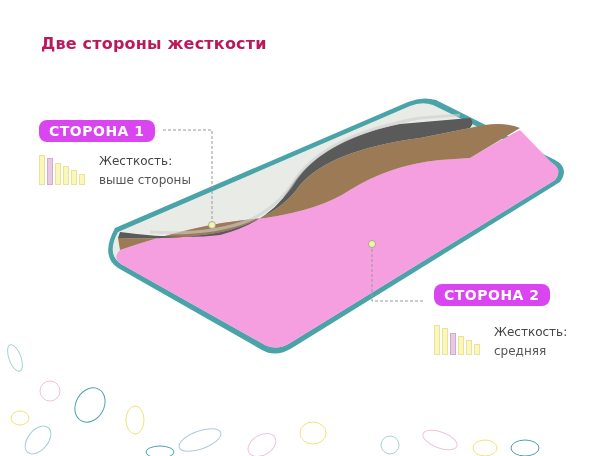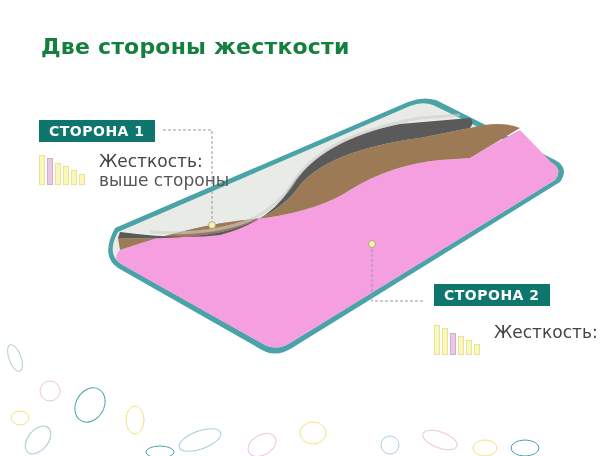--- a/index.html
+++ b/index.html
@@ -1,21 +1,21 @@
 <!DOCTYPE html>
 <html><head>
 <meta charset="utf-8">
 <style>
   html, body { margin:0; padding:0; }
   body { width:608px; height:456px; background:#ffffff; position:relative; overflow:hidden; font-family:"DejaVu Sans", sans-serif; }
-  .title { position:absolute; left:41px; top:34px; font-size:22px; font-weight:bold; color:#15803d; letter-spacing:0.2px; }
-  .badge { position:absolute; background:#0f766e; color:#fff; font-weight:bold; font-size:14px; border-radius:0; padding:3px 10px 3px 10px; letter-spacing:0.5px; }
+  .title { position:absolute; left:41px; top:34px; font-size:16px; font-weight:bold; color:#be185d; letter-spacing:0.2px; }
+  .badge { position:absolute; background:#d946ef; color:#fff; font-weight:bold; font-size:14px; border-radius:8px; padding:3px 10px 3px 10px; letter-spacing:0.5px; }
   .badge1 { left:39px; top:120px; }
   .badge2 { left:434px; top:284px; }
-  .label { position:absolute; font-size:17px; color:#555; line-height:19px; }
+  .label { position:absolute; font-size:12px; color:#555; line-height:19px; }
   .label .k { color:#444; }
   .label1 { left:99px; top:152px; }
   .label2 { left:494px; top:323px; }
   .bars { position:absolute; display:flex; align-items:flex-end; gap:2px; }
   .bars1 { left:39px; top:155px; height:30px; }
   .bars2 { left:434px; top:325px; height:30px; }
   .bar { width:6px; border:1px solid #e8e39a; background:#fbf7b8; box-sizing:border-box; }
   .bar.active { background:#e7c9e4; border-color:#d3aad0; }
   svg.art { position:absolute; left:0; top:0; }
 </style>
@@ -78,13 +78,14 @@
 <div class="bars bars2">
   <div class="bar" style="height:30px"></div>
   <div class="bar" style="height:27px"></div>
   <div class="bar active" style="height:22px"></div>
   <div class="bar" style="height:19px"></div>
   <div class="bar" style="height:15px"></div>
   <div class="bar" style="height:11px"></div>
 </div>
 <div class="label label2">
   <div class="k">Жесткость:</div>
+  <div>средняя</div>
 </div>
 
 </body></html>

